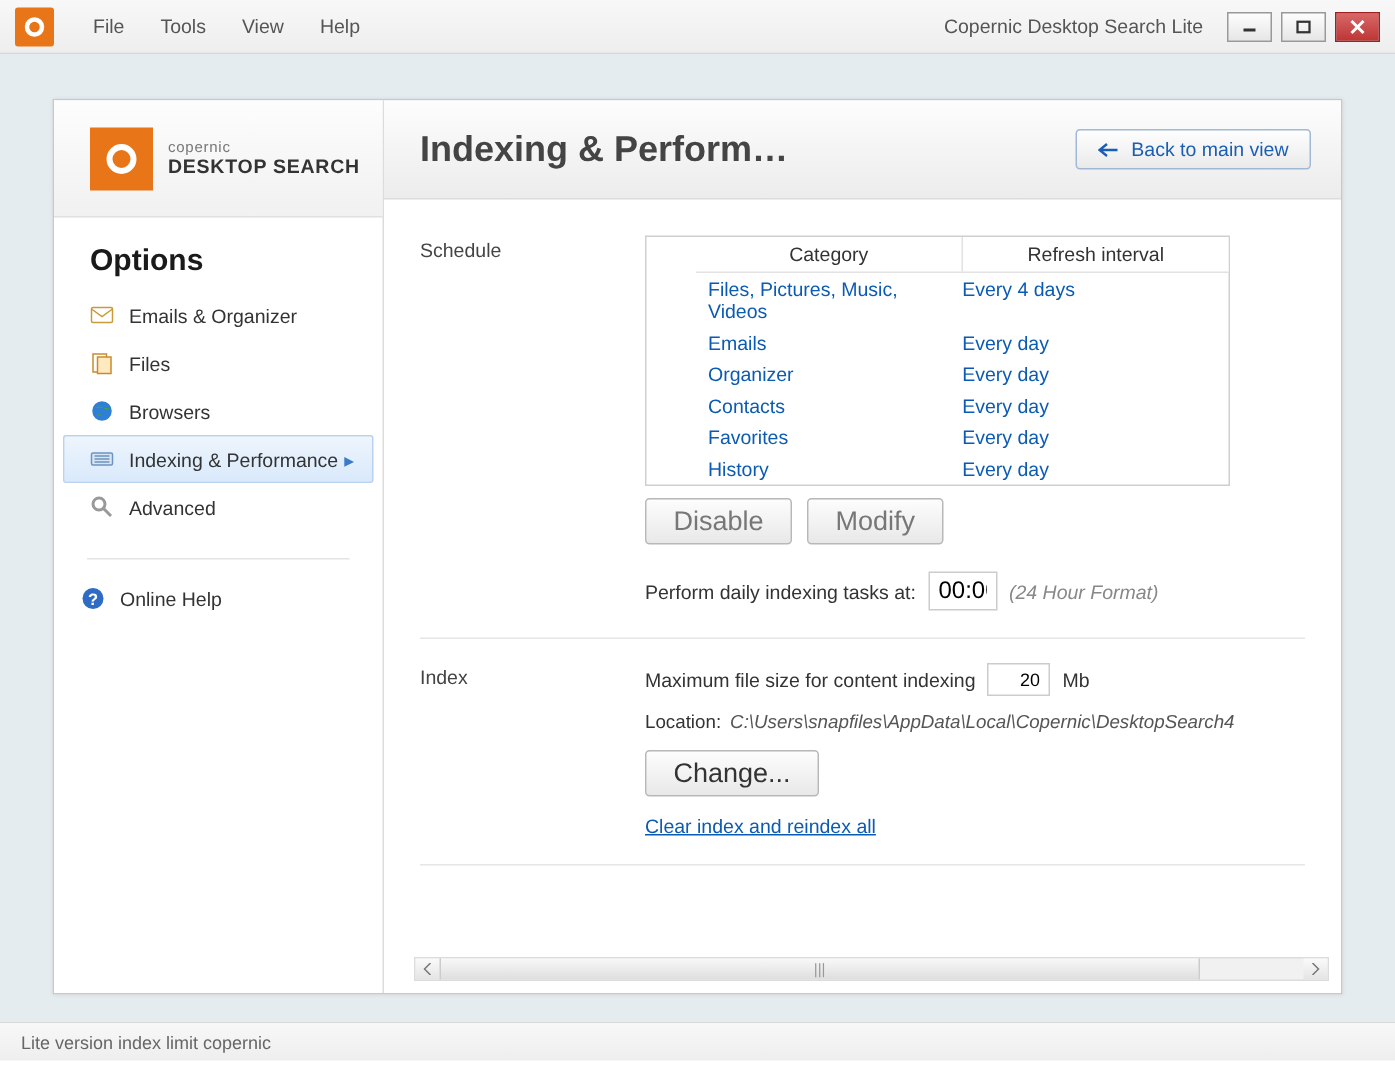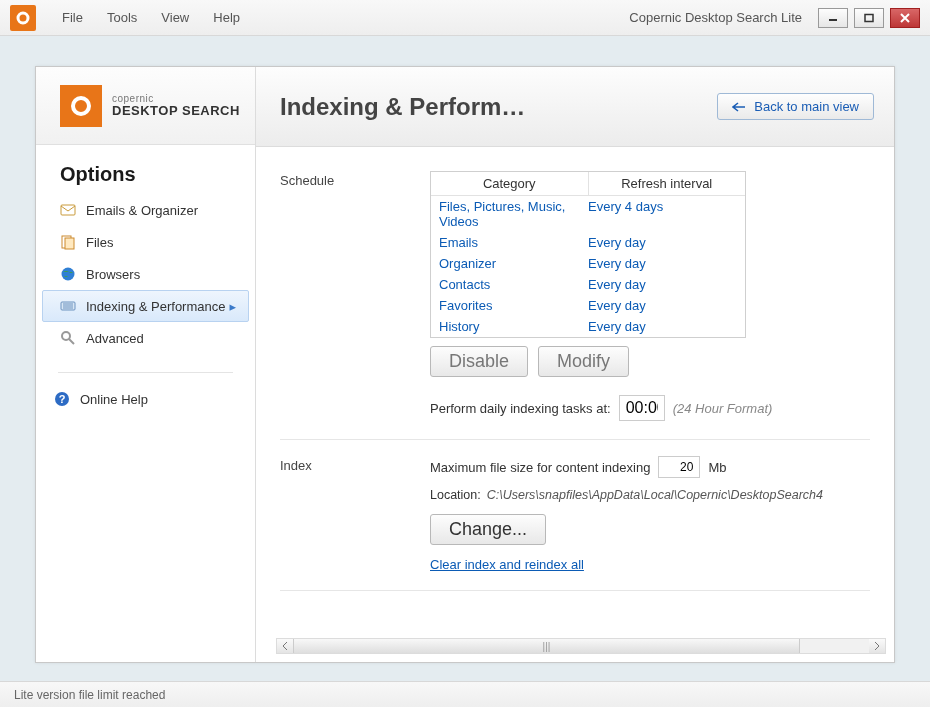--- a/index.html
+++ b/index.html
@@ -134,21 +134,21 @@
 
 
 .main {
   flex: 1;
   display: flex;
   flex-direction: column;
   background: #fff;
   overflow: hidden;
 }
 .main-header {
-  height: 80px;
+  height: 66px;
   background: linear-gradient(to bottom, #fdfdfd, #ececec);
   border-bottom: 1px solid #dcdcdc;
   display: flex;
   align-items: center;
   padding: 0 20px 0 24px;
   gap: 20px;
 }
 .page-title {
   font-size: 24px;
   color: #444;
@@ -190,21 +190,22 @@
 .section-label {
   width: 120px;
   color: #444;
   padding-top: 2px;
 }
 .section-content { flex: 1; }
 
 
 .sched-table {
   border: 1px solid #cfcfcf;
-  width: 316px;
+  width: 390px;
+  padding-left: 33px;
 }
 .sched-head {
   display: flex;
   background: #fff;
   border-bottom: 1px solid #e2e2e2;
 }
 .sched-head > div {
   flex: 1;
   text-align: center;
   padding: 4px 0;
@@ -547,14 +548,14 @@
           </div>
         </div>
 
       </div>
     </div>
 
   </div>
 </div>
 
 <div class="status-bar">
-  <span>Lite version file limit reached</span>
+  <span>Lite version index limit copernic</span>
 </div>
 
 </body></html>

